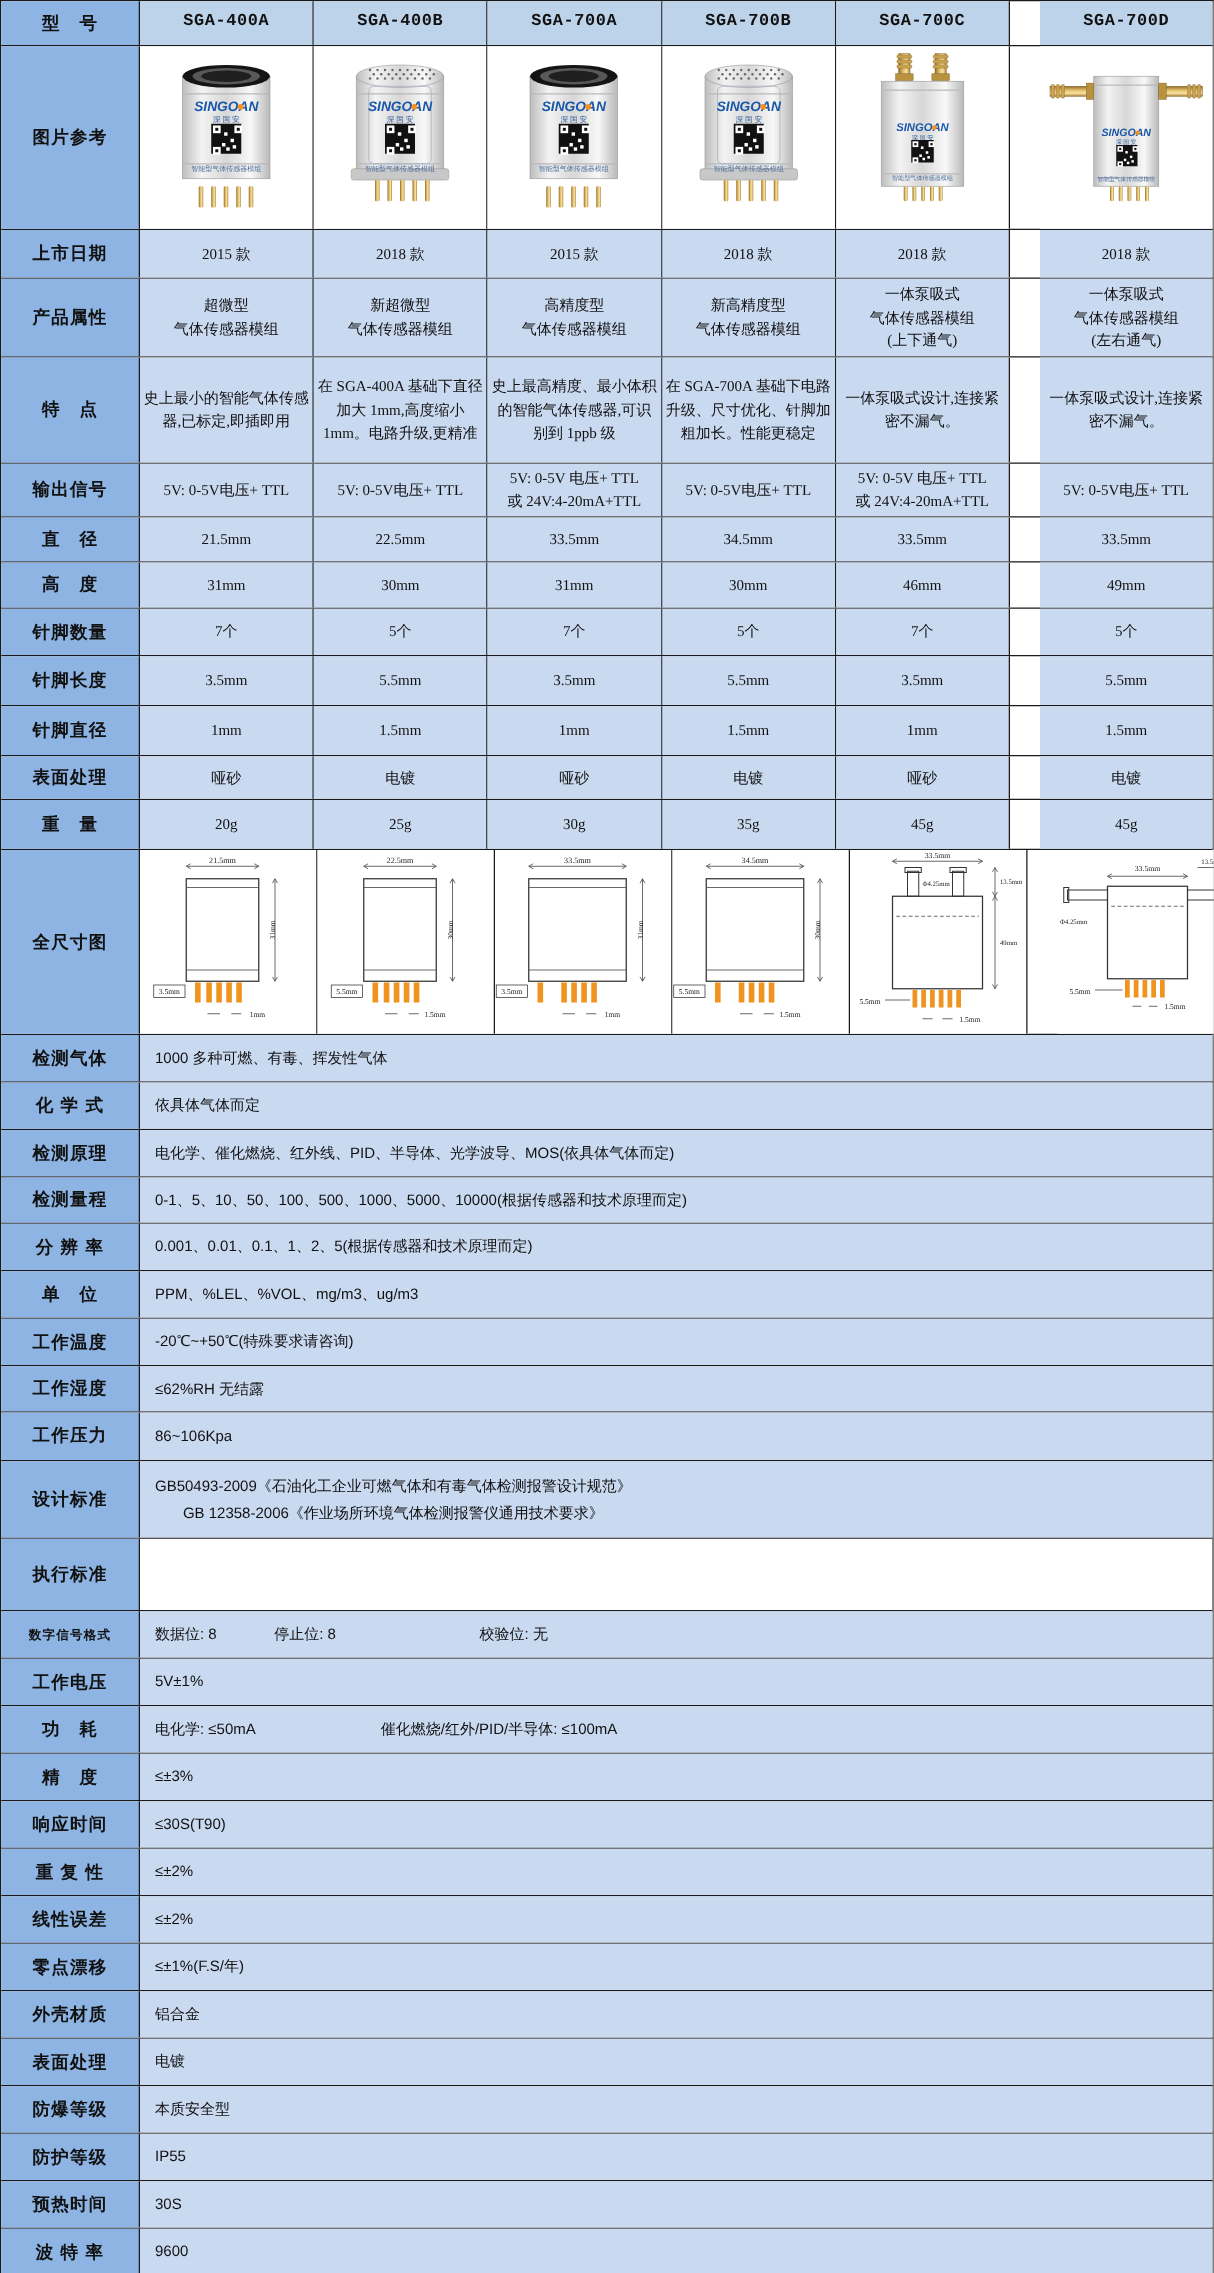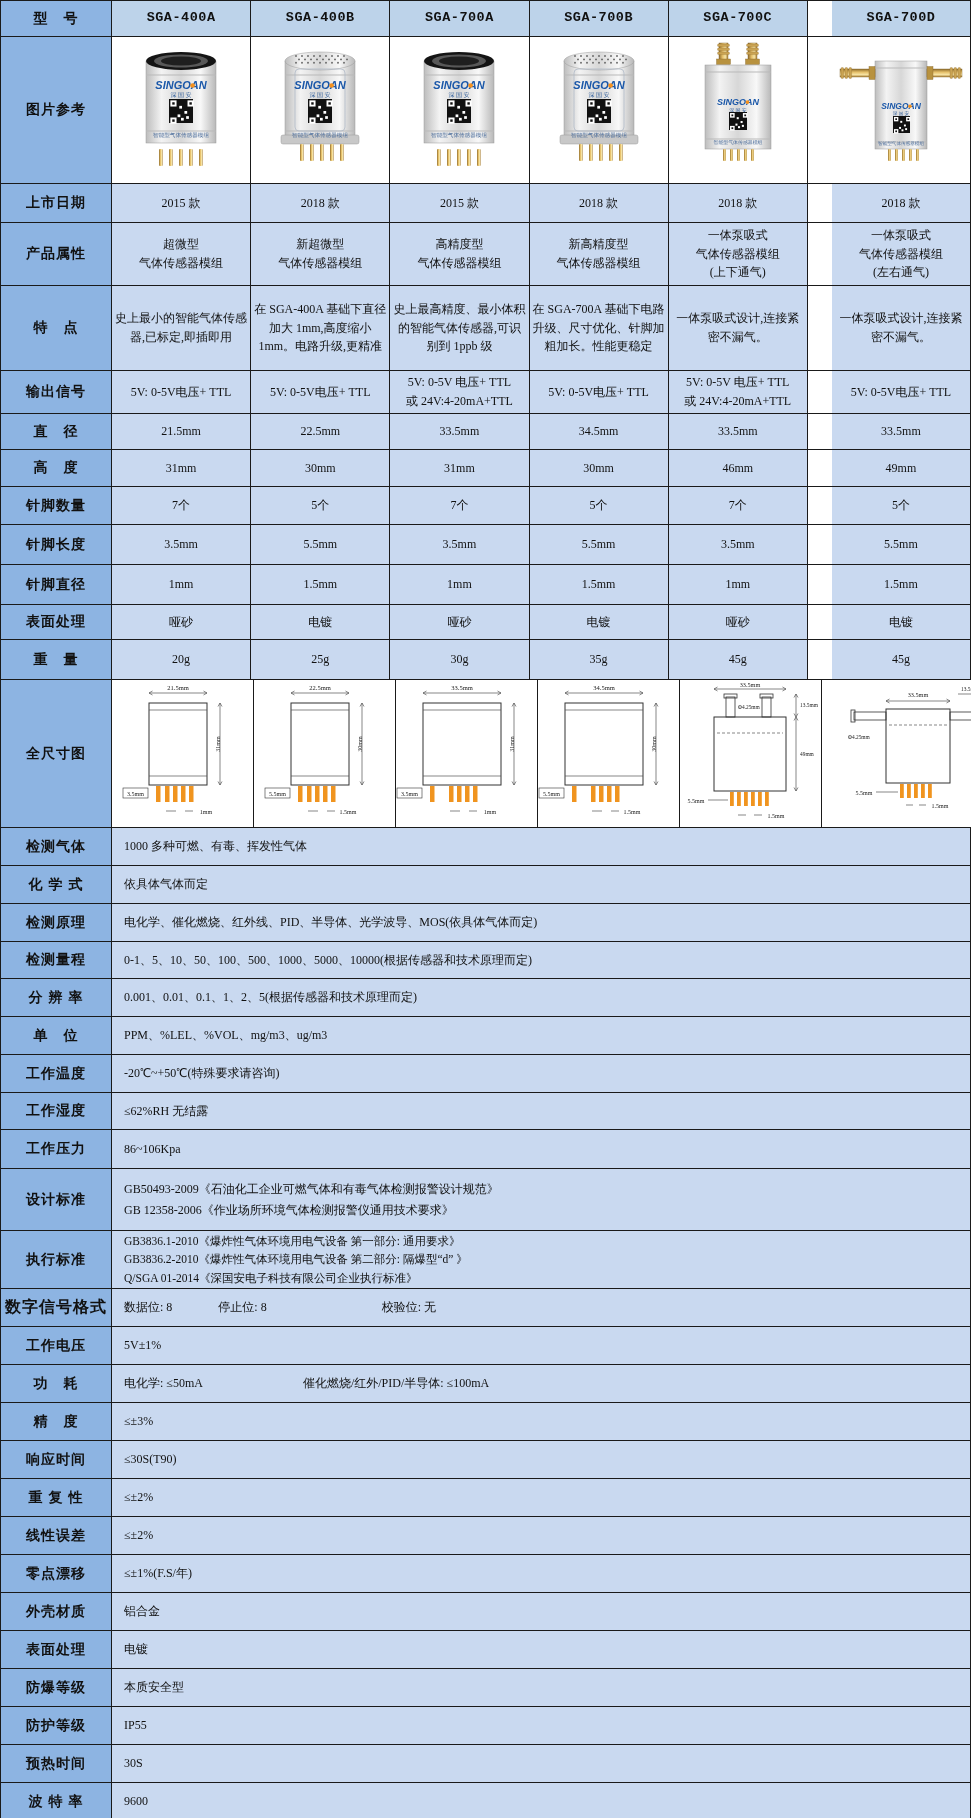--- a/index.html
+++ b/index.html
@@ -8,22 +8,22 @@
   .row{display:flex;border-bottom:1px solid #1a1a1a;box-sizing:border-box;}
   .lab{width:110px;min-width:110px;background:#8DB4E2;display:flex;align-items:center;justify-content:center;
        font-weight:bold;font-size:14px;border-right:1px solid #1a1a1a;text-align:center;letter-spacing:1px;}
   .cell{flex:1 1 0;border-right:1px solid #1a1a1a;display:flex;align-items:center;justify-content:center;
         text-align:center;font-size:12px;background:#C9D9F0;white-space:pre-line;padding:2px 4px;box-sizing:border-box;
         font-family:"Liberation Serif",serif;line-height:1.55;}
   .row .cell:last-child{border-right:none;margin-left:24px;}
   .hdr .cell{background:#BDD3EA;font-family:"Liberation Mono",monospace;font-weight:bold;font-size:13.5px;letter-spacing:.5px;}
   .imgrow .cell,.diarow .cell{background:#ffffff;padding:0;}
   .feat .cell{font-size:12px;padding:2px 3px;}
-  .wide{flex:1 1 0;background:#C9D9F0;display:flex;align-items:center;justify-content:flex-start;text-align:left;
-        font-size:12px;padding:3px 6px 3px 12px;font-family:Liberation Serif, serif;white-space:pre-line;line-height:1.75;box-sizing:border-box;}
+  .wide{flex:1 1 0;background:#C9D9F0;display:flex;align-items:center;justify-content:flex-start;text-align:center;
+        font-size:12px;padding:3px 6px 3px 12px;font-family:Liberation Sans, sans-serif;white-space:pre-line;line-height:1.75;box-sizing:border-box;}
   .seg{margin-right:0;}
   .imgbox,.diabox{width:100%;height:100%;display:flex;align-items:center;justify-content:center;}
 </style>
 </head>
 <body>
 
 <div class="tbl">
 
   <div class="row hdr" style="height:36px">
     <div class="lab">型　号</div>
@@ -746,26 +746,23 @@
     <div class="lab">工作压力</div>
     <div class="wide">86~106Kpa</div>
   </div>
   <div class="row" style="height:62px">
     <div class="lab">设计标准</div>
     <div class="wide">GB50493-2009《石油化工企业可燃气体和有毒气体检测报警设计规范》
 GB 12358-2006《作业场所环境气体检测报警仪通用技术要求》</div>
   </div>
   <div class="row" style="height:58px">
     <div class="lab">执行标准</div>
-    <div class="wide" style="font-size:11.5px;line-height:1.6">GB3836.1-2010《爆炸性气体环境用电气设备 第一部分: 通用要求》
-GB3836.2-2010《爆炸性气体环境用电气设备 第二部分: 隔爆型“d” 》
-Q/SGA 01-2014《深国安电子科技有限公司企业执行标准》</div>
-  </div>
-  <div class="row" style="height:38px">
-    <div class="lab" style="font-size:16px">数字信号格式</div>
+  </div>
+  <div class="row" style="height:38px">
+    <div class="lab" style="font-size:10px">数字信号格式</div>
     <div class="wide">
       <span class="seg" style="margin-right:46px">数据位: 8</span>
       <span class="seg" style="margin-right:115px">停止位: 8</span>
       <span class="seg">校验位: 无</span>
     </div>
   </div>
   <div class="row" style="height:38px">
     <div class="lab">工作电压</div>
     <div class="wide">5V±1%</div>
   </div>

